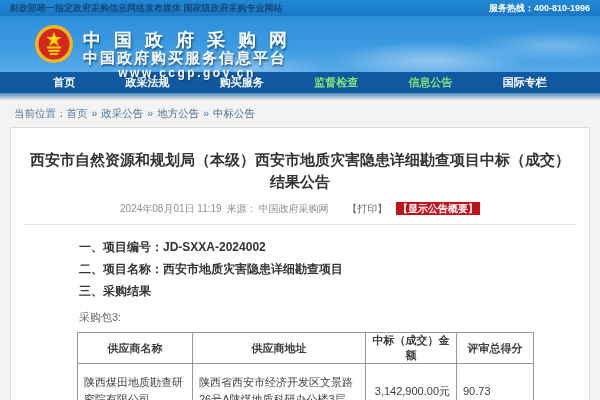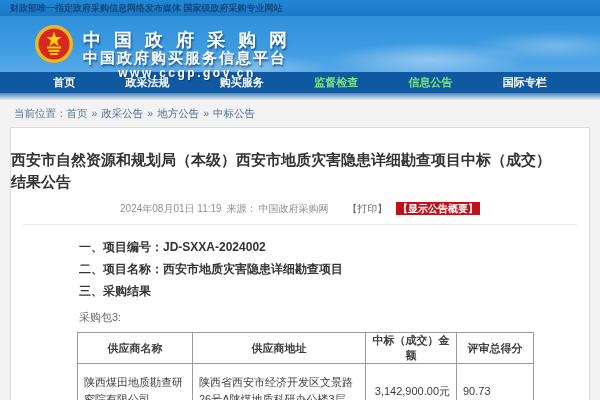--- a/index.html
+++ b/index.html
@@ -44,21 +44,21 @@
   }
   .crumb{color:#4e7396;text-decoration:none;cursor:pointer;}
   .crumb-sep{margin:0 4px;color:#4e7396;}
   
   .content-box{
     margin:0 10px;background:#ffffff;border:1px solid #dcdcdc;
     height:300px;box-sizing:border-box;padding-top:21px;
   }
   .article-title{
     margin:0 0;font-size:15px;font-weight:bold;color:#333;
-    text-align:left;line-height:22px;
+    text-align:center;line-height:22px;
   }
   .meta-line{text-align:center;font-size:10px;color:#8f8f8f;margin-top:9px;}
   .meta-line .sep{margin:0 2px;}
   .print-link{color:#666;text-decoration:none;margin-left:16px;cursor:pointer;}
   .summary-badge{
     background:#c1121c;color:#ffffff;text-decoration:none;cursor:pointer;
     margin-left:6px;padding:1px 2px;font-weight:bold;
   }
   .divider{border-bottom:1px solid #e9e9e9;margin:8px 12px 0;}
   .article-items{margin:15px 0 0 68px;}
@@ -79,20 +79,21 @@
   .cell-amount{text-align:right;}
   .cell-score{text-align:left;}
 </style>
 </head>
 <body>
 
 <div class="page">
 
   <div class="topbar">
     <span class="topbar-slogan">财政部唯一指定政府采购信息网络发布媒体 国家级政府采购专业网站</span>
+    <span class="topbar-hotline"><span>服务热线：</span><span>400-810-1996</span></span>
   </div>
 
   <div class="header">
     <span class="emblem">
       <svg width="40" height="40" viewBox="0 0 40 40" aria-hidden="true">
         <circle cx="20" cy="20" r="19" fill="#efb71e"></circle>
         <circle cx="20" cy="20" r="15.5" fill="#d5281e"></circle>
         <polygon points="20,7.5 21.9,13.1 27.6,13.1 23,16.6 24.7,22.2 20,18.8 15.3,22.2 17,16.6 12.4,13.1 18.1,13.1" fill="#ffd700"></polygon>
         <rect x="13" y="22.5" width="14" height="2" fill="#ffd700"></rect>
         <rect x="14.5" y="25.8" width="11" height="2" fill="#ffd700"></rect>

